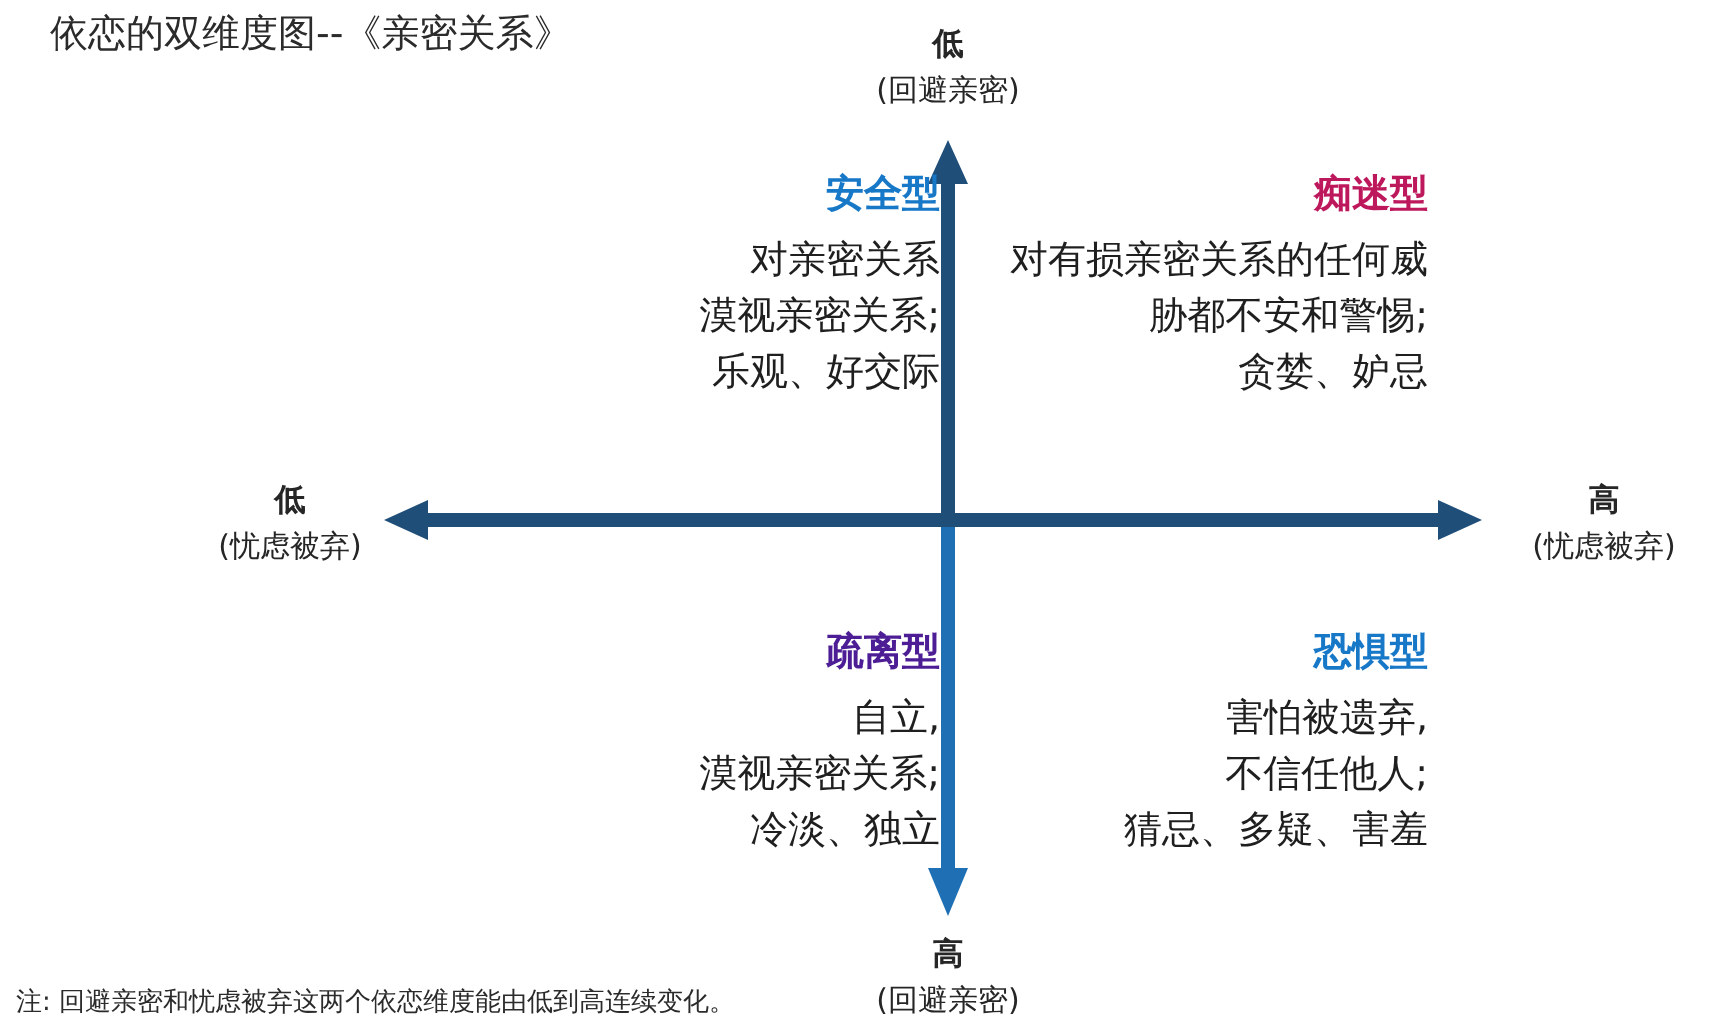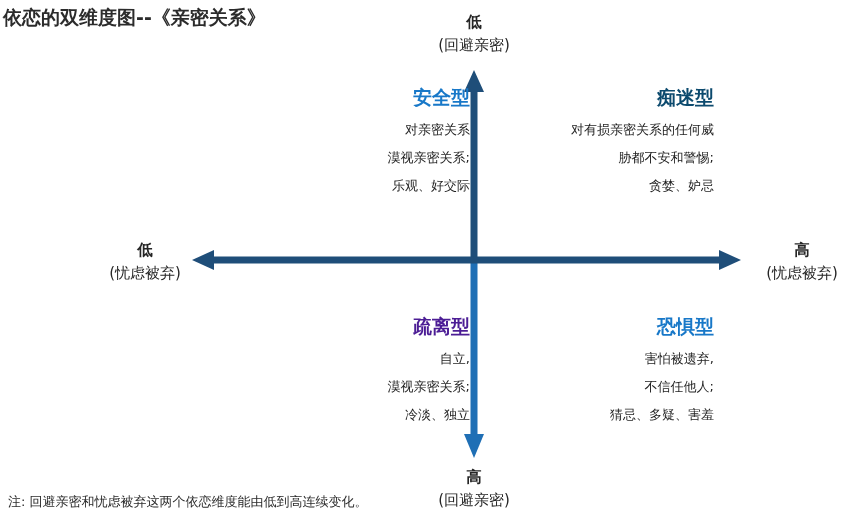--- a/index.html
+++ b/index.html
@@ -14,28 +14,27 @@
     position: relative;
     width: 861px;
     height: 518px;
     background: #ffffff;
     overflow: hidden;
   }
 
   
   .title {
     position: absolute;
-    left: 3px;
+    left: 25px;
     top: 4px;
     font-size: 19px;
     line-height: 26px;
     color: #2b2b2b;
     white-space: nowrap;
     font-family: "DejaVu Sans", "Liberation Sans", sans-serif;
-    font-weight: bold;
   }
 
   
   .axis-svg {
     position: absolute;
     left: 0;
     top: 0;
     width: 861px;
     height: 518px;
   }
@@ -70,21 +69,21 @@
     text-align: right;
   }
   .quadrant .heading {
     font-size: 19px;
     font-weight: bold;
     line-height: 26px;
     margin: 0 0 6px 0;
     white-space: nowrap;
   }
   .quadrant .line {
-    font-size: 13px;
+    font-size: 19px;
     line-height: 28px;
     color: #1f1f1f;
     white-space: nowrap;
   }
 
   .quad-tl { left: 234px; top: 84px; }
   .quad-tr { left: 478px; top: 84px; }
   .quad-bl { left: 234px; top: 313px; }
   .quad-br { left: 478px; top: 313px; }
 
@@ -146,21 +145,21 @@
   </div>
 
   <div class="quadrant quad-tl">
     <div class="heading" style="color: rgb(24, 120, 200);">安全型</div>
     <div class="line">对亲密关系</div>
     <div class="line">漠视亲密关系;</div>
     <div class="line">乐观、好交际</div>
   </div>
 
   <div class="quadrant quad-tr">
-    <div class="heading" style="color: #0c4a6e;">痴迷型</div>
+    <div class="heading" style="color: #be185d;">痴迷型</div>
     <div class="line">对有损亲密关系的任何威</div>
     <div class="line">胁都不安和警惕;</div>
     <div class="line">贪婪、妒忌</div>
   </div>
 
   <div class="quadrant quad-bl">
     <div class="heading" style="color: #4c1d95;">疏离型</div>
     <div class="line">自立,</div>
     <div class="line">漠视亲密关系;</div>
     <div class="line">冷淡、独立</div>

